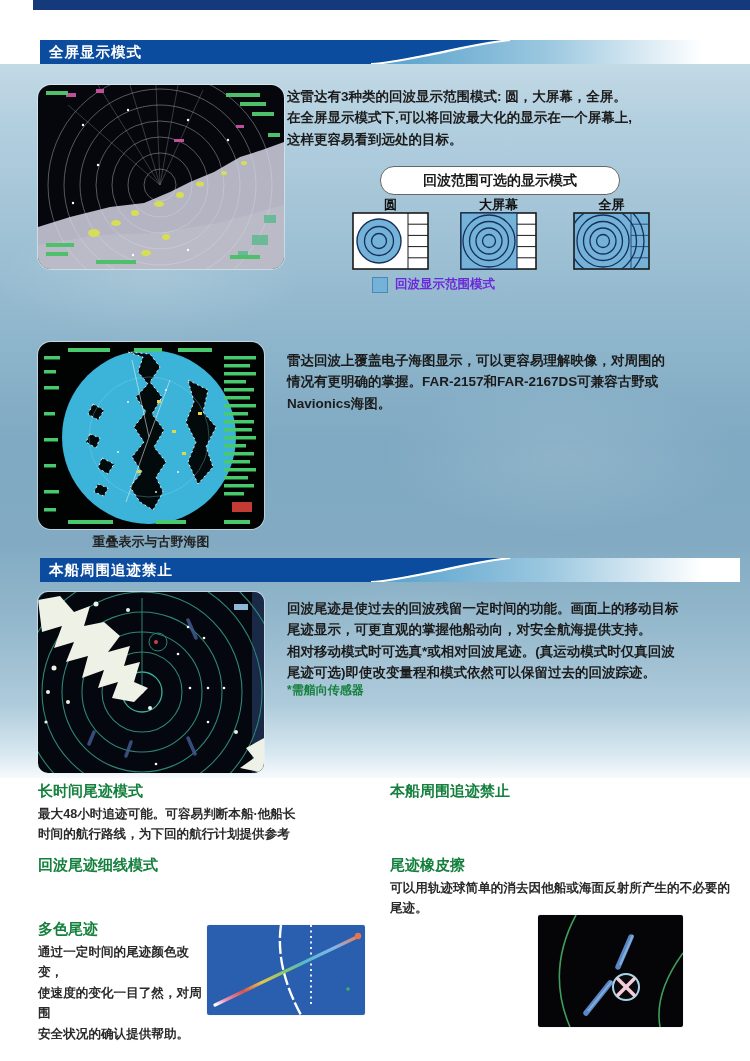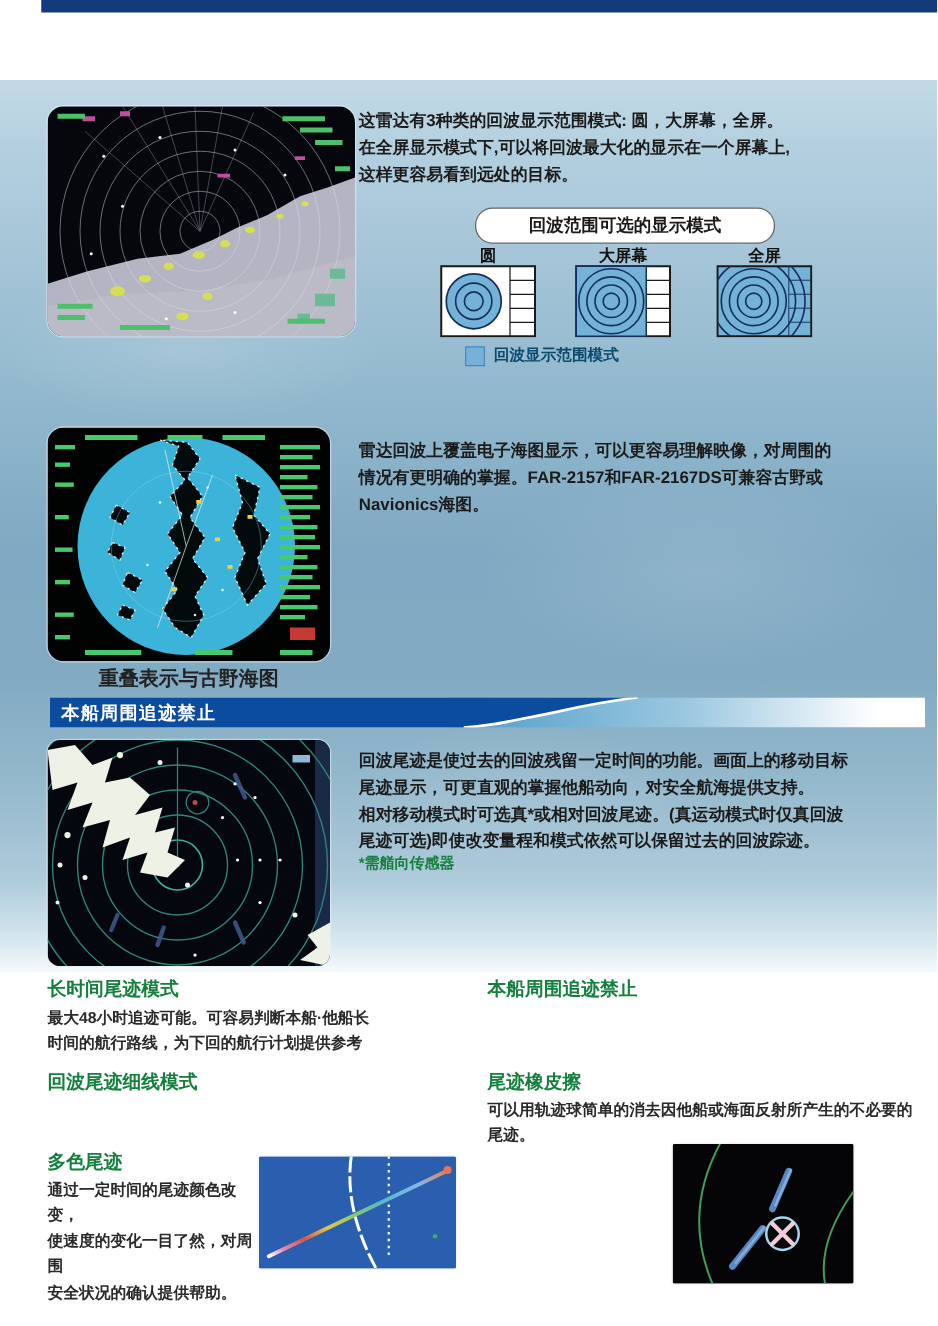--- a/index.html
+++ b/index.html
@@ -18,23 +18,23 @@
   .sec-header .lbl{position:absolute;left:9px;top:3px;color:#ffffff;font-size:14.5px;font-weight:bold;
                    letter-spacing:1px;white-space:nowrap;}
   .para{position:absolute;color:#1b1b1b;font-size:13.5px;line-height:1.58;font-weight:600;
         white-space:pre-line;}
   .pill{position:absolute;left:380px;top:166px;width:238px;height:27px;background:#ffffff;
         border:1.5px solid #666;border-radius:14px;display:flex;align-items:center;justify-content:center;
         font-size:14px;font-weight:bold;color:#1a1a1a;}
   .mode-label{position:absolute;top:196px;font-size:13px;font-weight:bold;color:#111;text-align:center;}
   .legend{position:absolute;left:372px;top:276px;display:flex;align-items:center;gap:7px;}
   .legend .sw{width:14px;height:14px;background:#74b2d8;border:1px solid #4b88b5;}
-  .legend .tx{font-size:12.5px;font-weight:bold;color:#0c4a6e;text-align:center;}
+  .legend .tx{font-size:12.5px;font-weight:bold;color:#6d28d9;text-align:center;}
   .shot{position:absolute;border-radius:13px;overflow:hidden;box-shadow:0 0 0 1px rgba(235,242,247,.55);}
-  .caption{position:absolute;left:38px;top:533px;width:226px;text-align:center;font-size:16px;
+  .caption{position:absolute;left:38px;top:533px;width:226px;text-align:center;font-size:13px;
            font-weight:600;color:#222;}
   .footnote{position:absolute;left:287px;top:682px;font-size:12px;font-weight:600;color:#15803d;}
   .feat-title{position:absolute;font-size:15px;font-weight:bold;color:#15803d;white-space:nowrap;}
   .feat-body{position:absolute;font-size:12.6px;line-height:1.62;font-weight:600;color:#2a2a2a;
              white-space:pre-line;}
 </style>
 </head>
 <body>
 
 <div class="page">
@@ -55,20 +55,28 @@
         <stop offset="0.63" stop-color="#54bac9"></stop>
         <stop offset="0.85" stop-color="#85b6e8"></stop>
         <stop offset="1" stop-color="#e87f5a"></stop>
       </linearGradient>
     </defs>
   </svg>
 
   <div class="water"></div>
   <div class="topbar"></div>
 
+  <div class="sec-header" style="top:40px">
+    <svg width="700" height="24">
+      <rect x="320" y="0" width="380" height="24" fill="url(#hg)"></rect>
+      <path d="M0,0 L470,0 C432,4 412,10 385,15 C362,19 350,22 333,24 L0,24 Z" fill="#0c4c9e"></path>
+      <path d="M470,0 C432,4.5 410,11 383,16 C361,20.5 349,23 331,24" stroke="#ffffff" stroke-width="2.2" fill="none"></path>
+    </svg>
+    <span class="lbl">全屏显示模式</span>
+  </div>
 
   <div class="shot" style="left:38px;top:85px;width:246px;height:184px">
     <svg width="246" height="184" viewBox="0 0 246 184">
       <rect width="246" height="184" fill="#06070c"></rect>
       <path d="M0,142 L32,132 L72,122 L106,118 L132,107 L152,97 L176,87 L202,72 L224,65 L246,57 L246,184 L0,184 Z" fill="#b5b4c3"></path>
       <path d="M0,160 L60,150 L120,148 L180,138 L246,120 L246,184 L0,184 Z" fill="#bebdca" opacity="0.7"></path>
       <g stroke="#d9dee4" stroke-width="0.7" fill="none" opacity="0.55">
         <circle cx="122" cy="100" r="16"></circle>
           <circle cx="122" cy="100" r="32"></circle>
           <circle cx="122" cy="100" r="48"></circle>

